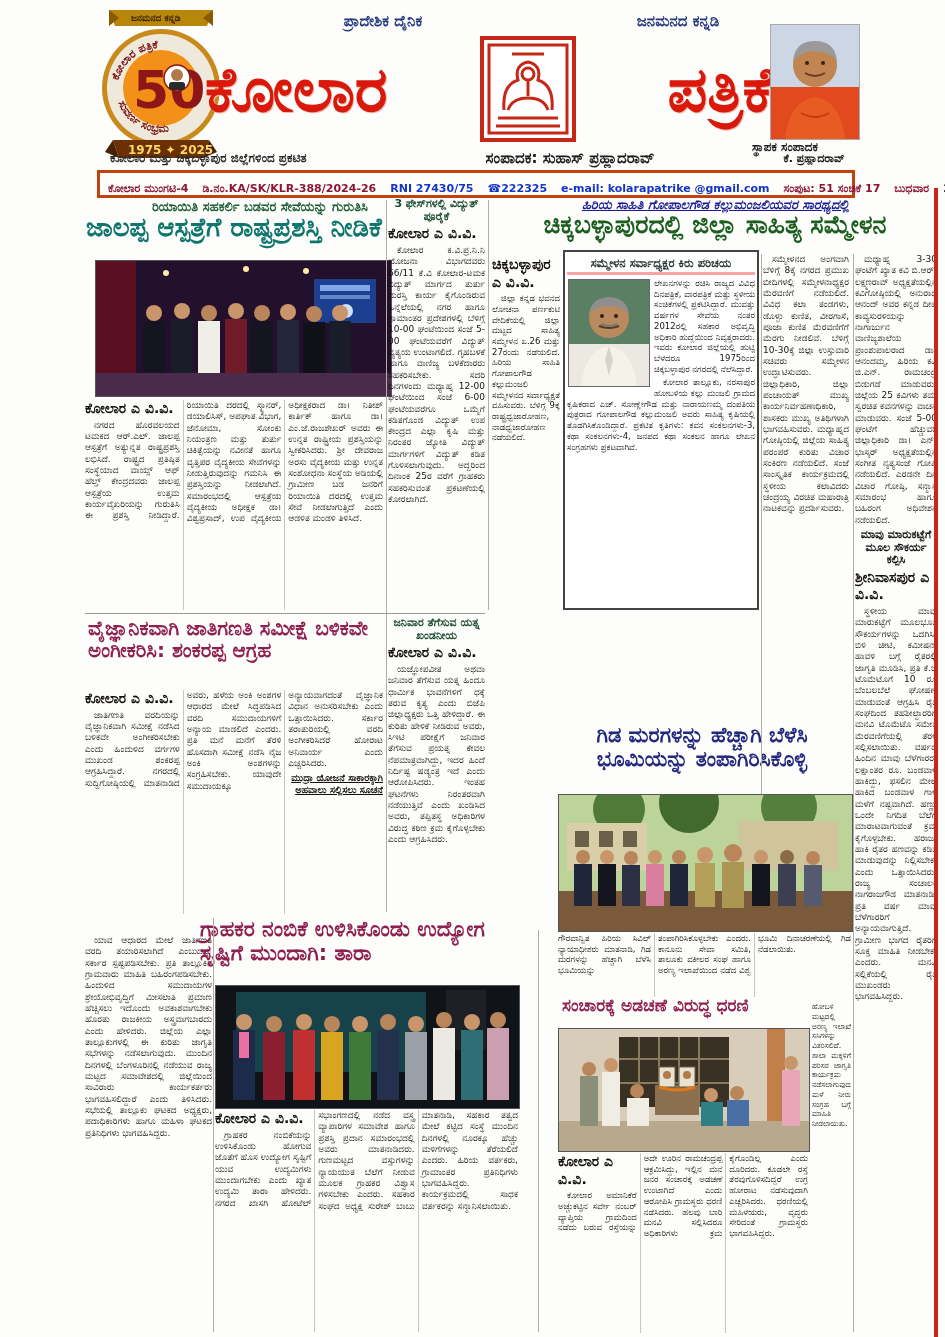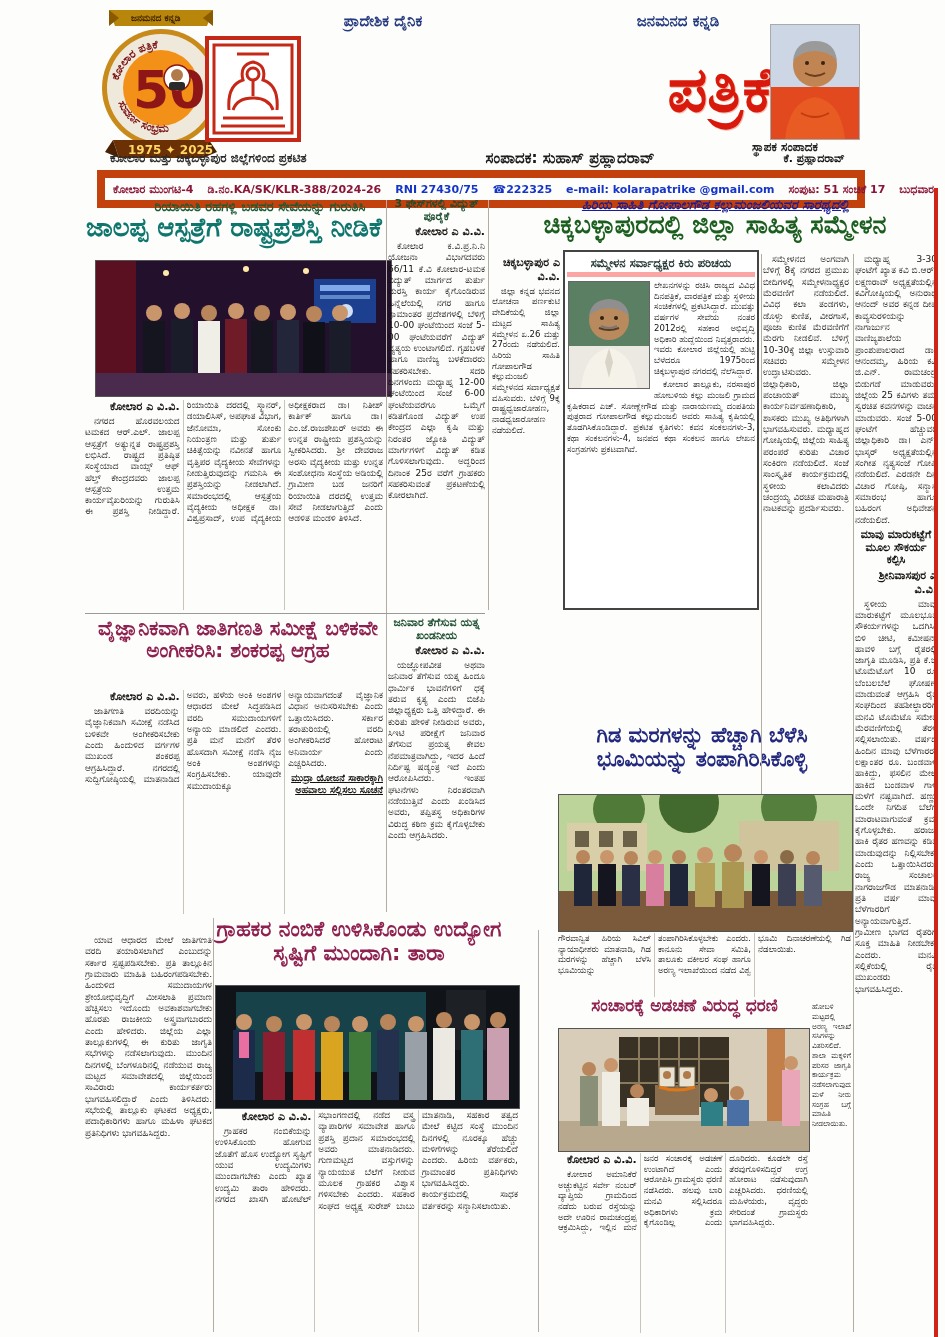--- a/index.html
+++ b/index.html
@@ -2,39 +2,39 @@
 <html><head>
 <meta charset="utf-8">
 <style>
   html,body{margin:0;padding:0;}
   body{width:945px;height:1337px;position:relative;background:#fdfdfb;font-family:"DejaVu Sans",sans-serif;overflow:hidden;}
   .abs{position:absolute;}
   .clip{overflow:hidden;}
   .jtext{font-size:9px;line-height:1.26;text-align:justify;color:#15120f;}
   .jtext p{margin:0 0 3px 0;text-indent:9px;}
   .cols3{column-count:3;column-gap:7px;column-rule:1px solid #c9c4bc;}
-  .dateline{font-weight:bold;text-align:right;font-size:11px;text-indent:0 !important;margin:0 0 2px 0 !important;}
+  .dateline{font-weight:bold;text-align:left;font-size:14px;text-indent:0 !important;margin:0 0 2px 0 !important;}
   .kicker-green{color:#1d5b35;font-weight:bold;text-align:center;font-size:13px;}
   .kicker-blue{color:#1b1b96;font-weight:bold;text-align:center;font-size:13px;text-decoration:underline;}
   .headline-red{color:#0f766e;font-weight:900;text-align:left;font-size:26px;line-height:1.05;}
   .headline-green{color:#1b5e1f;font-weight:900;text-align:center;font-size:25px;line-height:1.05;}
-  .headline-maroon{color:#8e2150;font-weight:900;text-align:center;font-size:20px;line-height:1.12;}
+  .headline-maroon{color:#8e2150;font-weight:900;text-align:left;font-size:20px;line-height:1.12;}
   .headline-navy{color:#23297e;font-weight:900;text-align:center;font-size:20px;line-height:1.14;}
   .subhead-sm{font-weight:bold;text-align:center;font-size:11px;color:#1b4d2e;line-height:1.15;margin:0 0 2px 0;}
   .subhead-inline{font-weight:bold;text-align:right;font-size:9.5px;text-decoration:underline;text-indent:0 !important;margin:2px 0 !important;}
   .vline{border-left:1px solid #b3ada4;width:0;}
   .photo{background:#222;}
   .photo svg{display:block;}
   .masthead-title{font-weight:900;color:#d8190b;font-size:62px;text-shadow:1px 1px 0 #f4b9a9;white-space:nowrap;}
-  .infobar{border:8px solid #c2410c;display:flex;align-items:center;gap:14px;padding:0 8px;font-size:11px;font-weight:bold;white-space:nowrap;}
+  .infobar{border:3px solid #c2410c;display:flex;align-items:flex-end;gap:14px;padding:0 8px;font-size:11px;font-weight:bold;white-space:nowrap;}
   .ib-maroon{color:#8b1538;}
   .ib-blue{color:#1535c8;}
   .ib-black{color:#111;}
   .boxed{border:2px solid #444;background:#fff;}
-  .box-title{font-weight:bold;font-size:11.5px;text-align:center;color:#233;border-bottom:5px solid #fca5a5;padding:2px 0;margin:0 0 3px 0;}
+  .box-title{font-weight:bold;font-size:11.5px;text-align:center;color:#233;border-bottom:3px solid #fca5a5;padding:2px 0;margin:0 0 3px 0;}
 </style>
 </head>
 <body>
 
 <div id="page">
 
   <div class="abs" style="left:0;top:0;width:945px;height:168px;">
 
     <div class="abs" style="left:95px;top:6px;width:132px;height:160px;">
       <svg width="132" height="160" viewBox="0 0 132 160">
@@ -59,20 +59,21 @@
         <polygon points="114,134 122,146 108,152" fill="#4a2102"></polygon>
         <text x="33" y="148" font-size="12" font-weight="bold" fill="#ffd866">1975 ✦ 2025</text>
         <text x="36" y="15" font-size="9" font-weight="bold" fill="#3a2000">ಜನಮನದ ಕನ್ನಡಿ</text>
       </svg>
     </div>
 
     <div class="abs" style="left:278px;top:12px;width:210px;font-size:15px;font-weight:bold;color:#253a7e;text-align:center;">ಪ್ರಾದೇಶಿಕ ದೈನಿಕ</div>
     <div class="abs" style="left:588px;top:12px;width:180px;font-size:15px;font-weight:bold;color:#253a7e;text-align:center;">ಜನಮನದ ಕನ್ನಡಿ</div>
 
     <div class="abs" style="left:205px;top:28px;width:568px;height:122px;display:flex;align-items:center;justify-content:space-between;">
+      <span class="masthead-title">ಕೋಲಾರ</span>
       <span class="abs" style="position:static;display:inline-block;width:88px;height:98px;border:4px solid #c62817;background:#fff;">
         <svg width="88" height="98" viewBox="0 0 88 98">
           <g stroke="#c62817" stroke-width="3" fill="none">
             <rect x="5" y="5" width="78" height="88"></rect>
             <path d="M20 70 Q18 45 34 40 Q30 25 44 22 Q58 25 54 40 Q70 45 68 70"></path>
             <path d="M24 70 Q28 58 44 58 Q60 58 64 70"></path>
             <circle cx="44" cy="34" r="6"></circle>
             <path d="M44 40 L44 56"></path>
             <path d="M14 78 L74 78"></path>
             <path d="M12 86 L76 86"></path>
@@ -108,21 +109,21 @@
     <span class="ib-maroon">ಡಿ.ನಂ.KA/SK/KLR-388/2024-26</span>
     <span class="ib-blue">RNI 27430/75</span>
     <span class="ib-blue">☎222325</span>
     <span class="ib-blue">e-mail: kolarapatrike @gmail.com</span>
     <span class="ib-maroon">ಸಂಪುಟ: 51 ಸಂಚಿಕೆ 17</span>
     <span class="ib-maroon">ಬುಧವಾರ</span>
     <span class="ib-black">23-4-2025</span>
 
   </div>
 
-  <div class="abs kicker-green" style="left:95px;top:199px;width:330px;">ರಿಯಾಯಿತಿ ರಹಗಳ್ಲಿ ಬಡವರ ಸೇವೆಯನ್ನು ಗುರುತಿಸಿ</div>
+  <div class="abs kicker-green" style="left:95px;top:199px;width:330px;">ರಿಯಾಯಿತಿ ಸಹಕರ್ಲಿ ಬಡವರ ಸೇವೆಯನ್ನು ಗುರುತಿಸಿ</div>
   <div class="abs headline-red" style="left:86px;top:214px;width:400px;">ಜಾಲಪ್ಪ ಆಸ್ಪತ್ರೆಗೆ ರಾಷ್ಟ್ರಪ್ರಶಸ್ತಿ ನೀಡಿಕೆ</div>
   <div class="abs photo" style="left:95px;top:260px;width:295px;height:135px;border:1px solid #555;">
     <svg width="295" height="135" viewBox="0 0 295 135">
       <rect width="295" height="135" fill="#23102c"></rect>
       <rect width="40" height="135" fill="#5a1020"></rect>
       <rect x="218" y="18" width="62" height="44" fill="#1c3f8f"></rect>
       <rect x="224" y="24" width="50" height="6" fill="#7fa9e8"></rect>
       <rect x="224" y="34" width="50" height="4" fill="#5f88c8"></rect>
       <circle cx="250" cy="50" r="7" fill="#cfe0f8"></circle>
       <rect y="112" width="295" height="23" fill="#4a2b4e"></rect>

